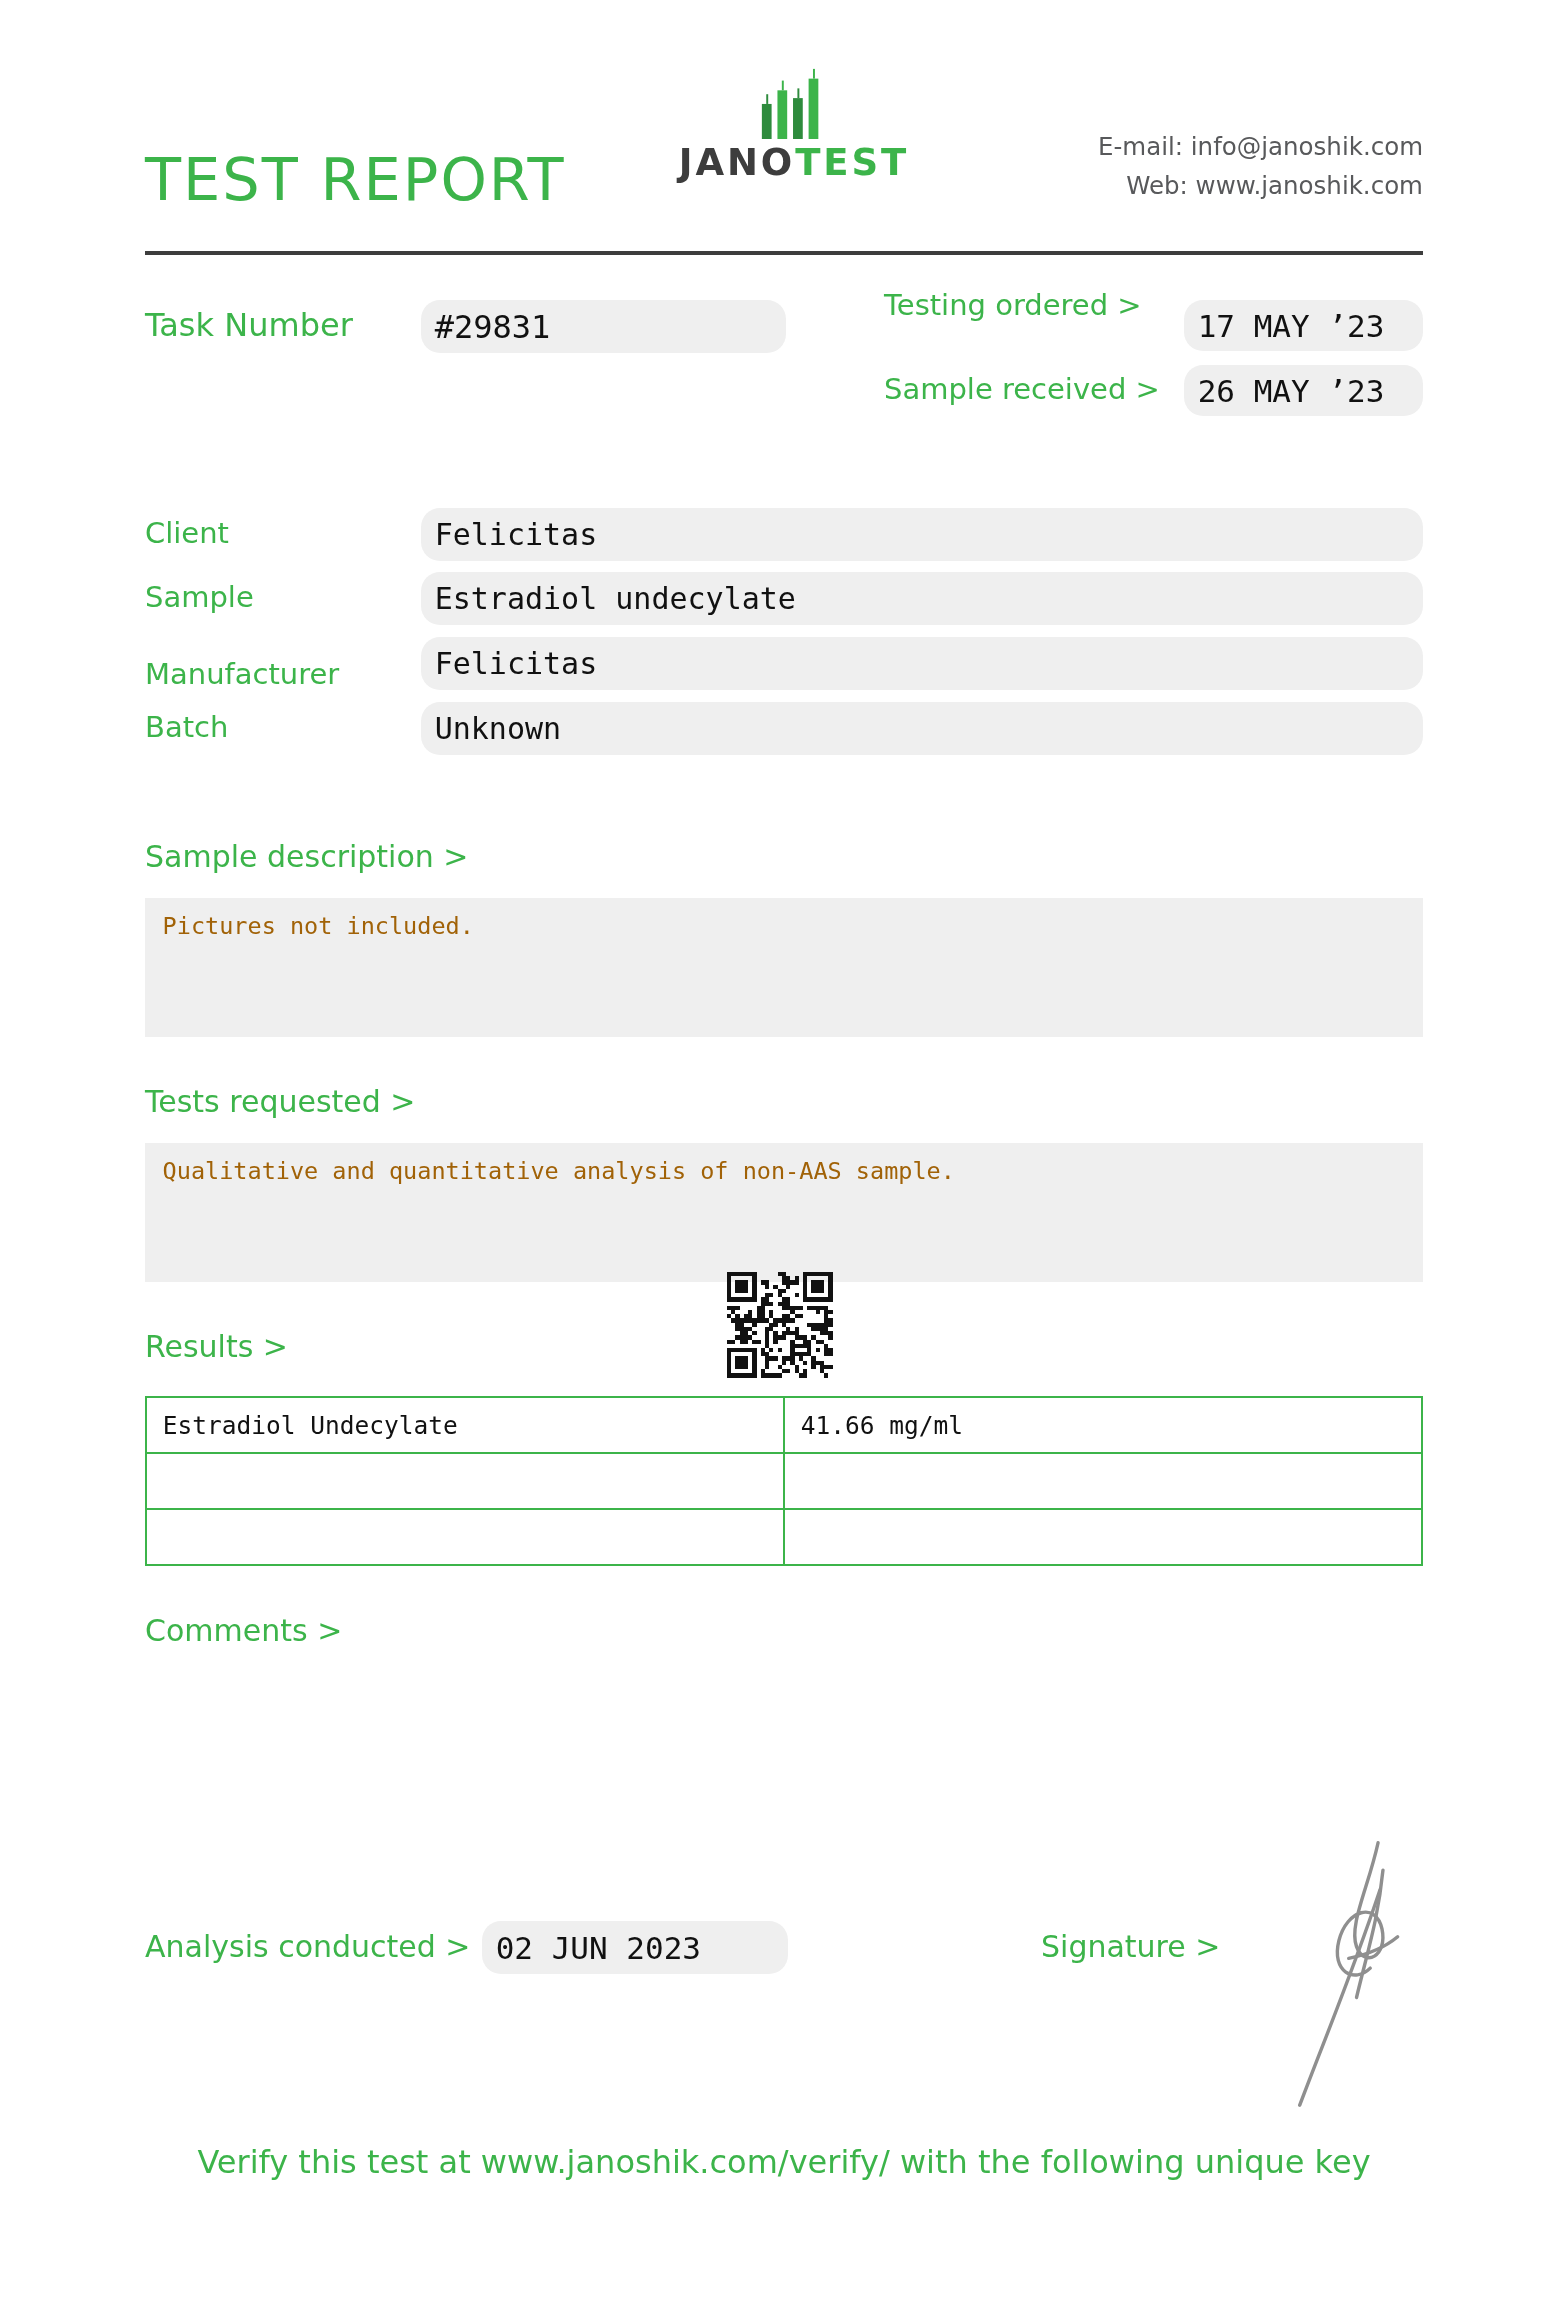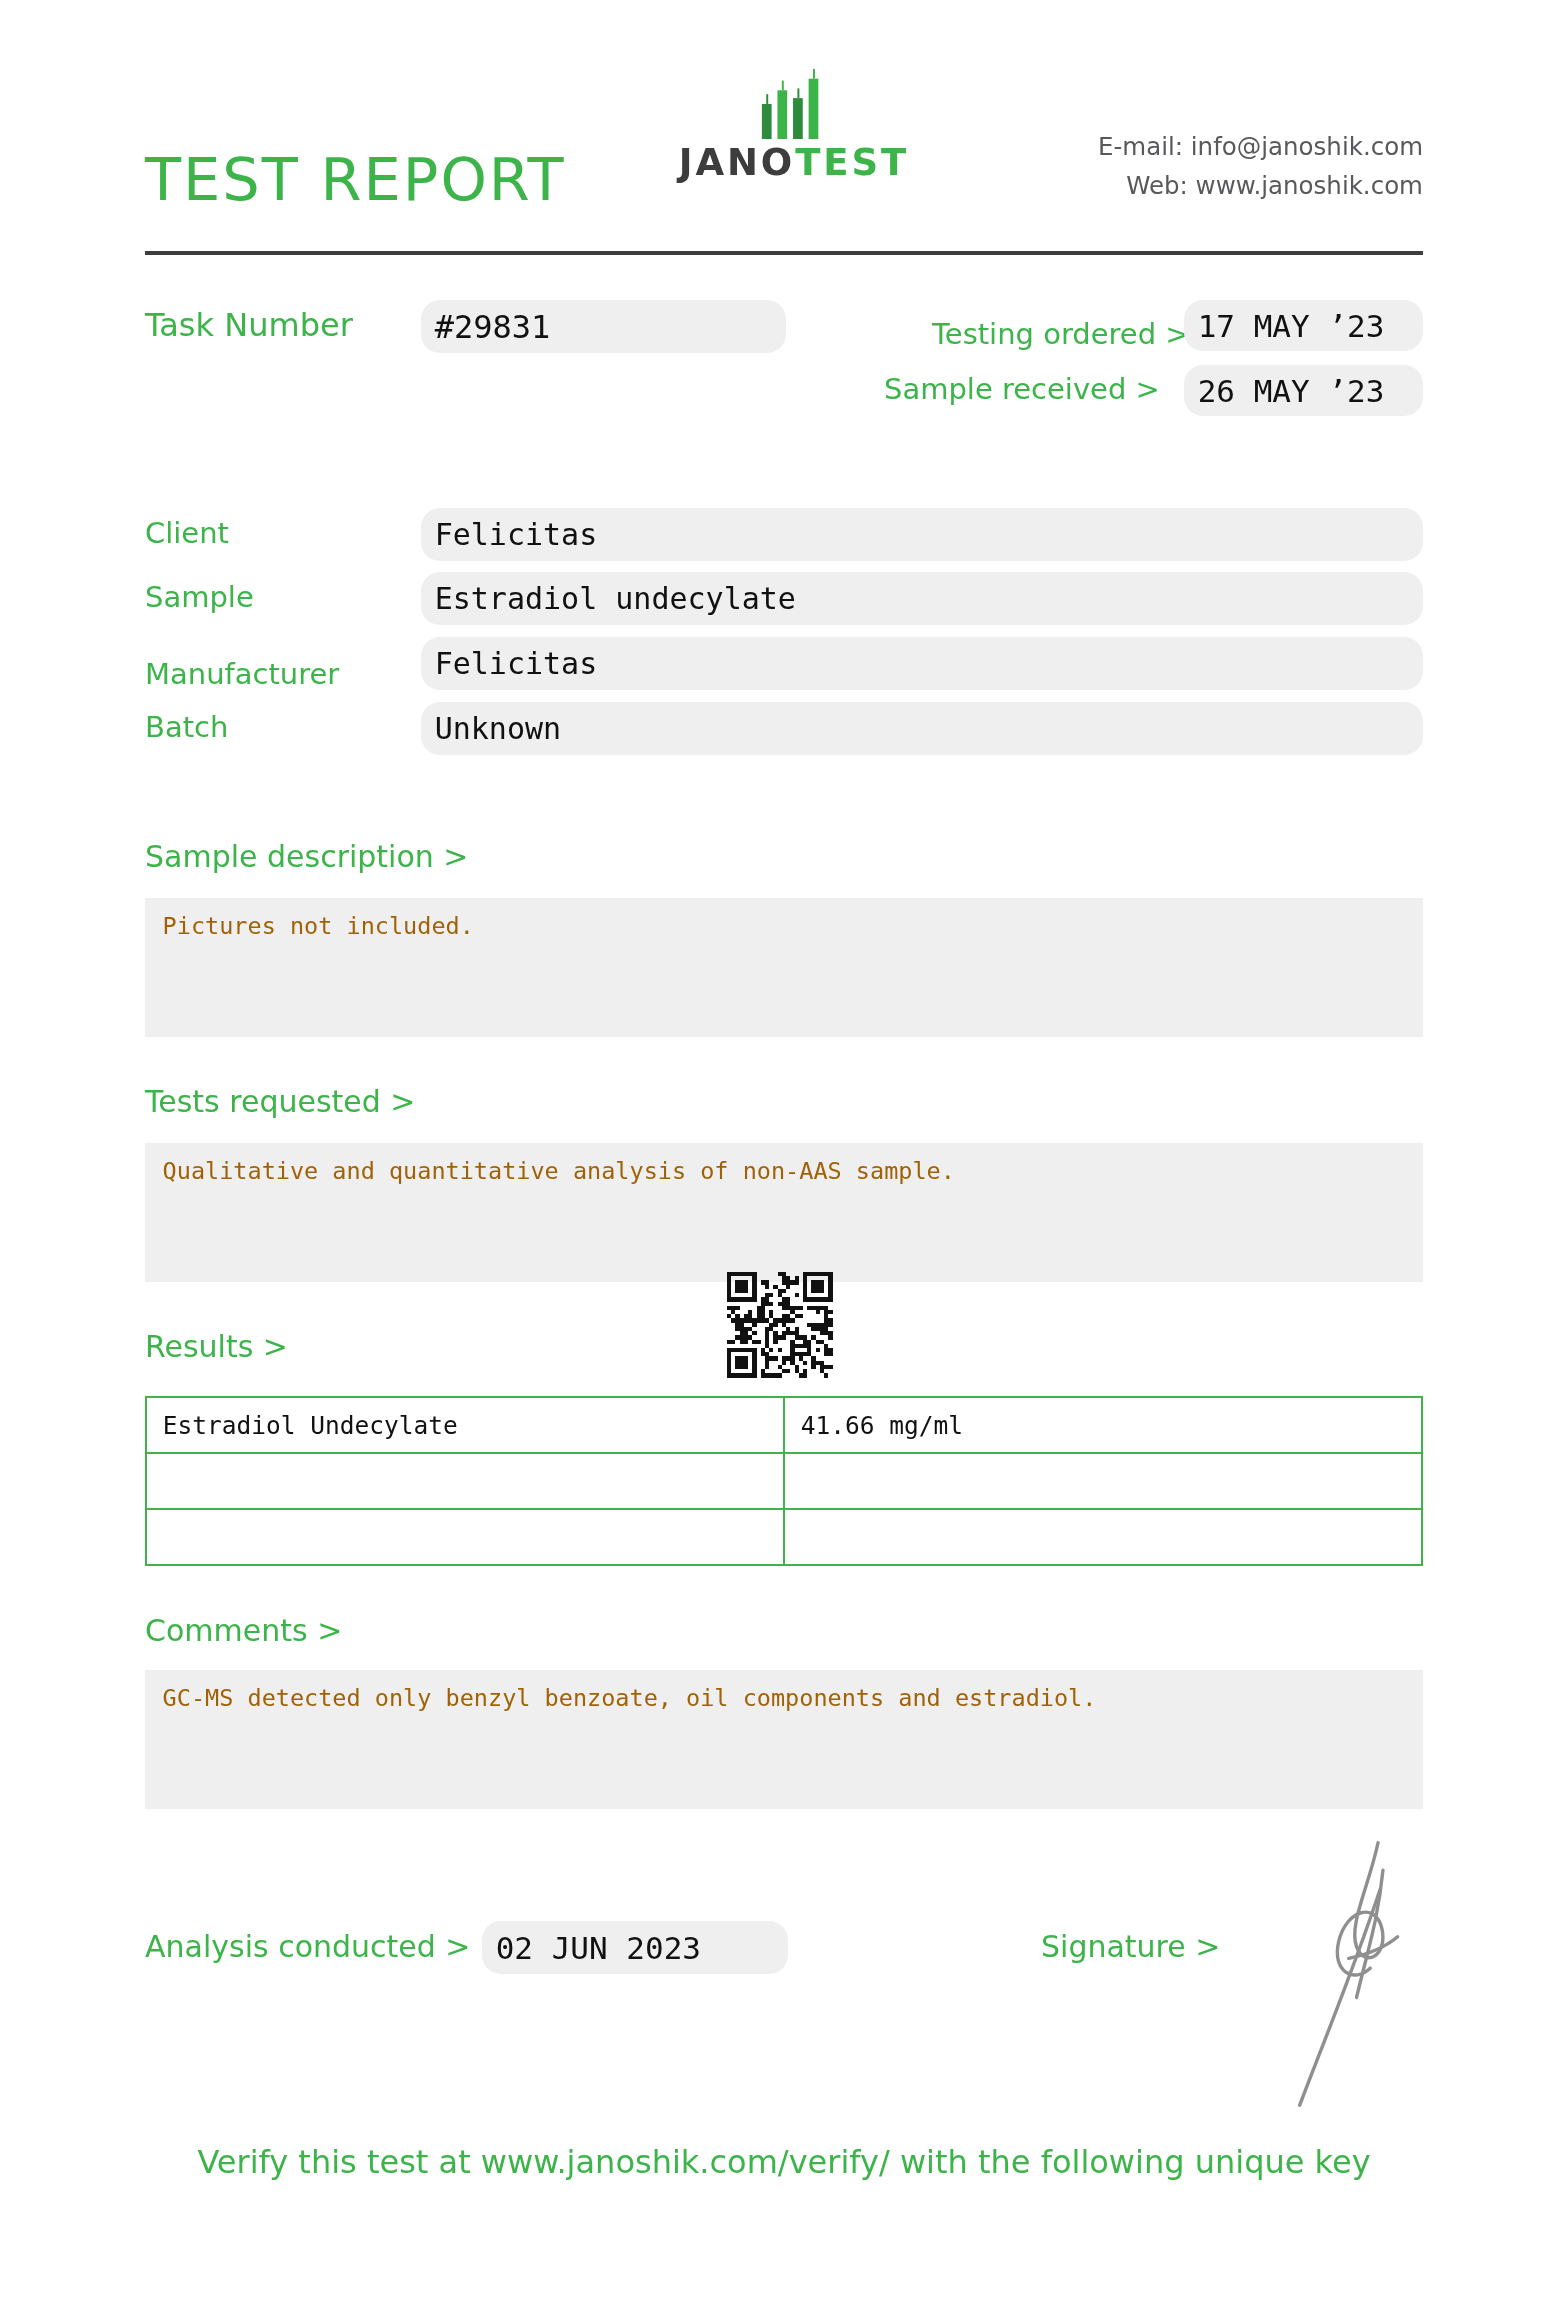--- a/index.html
+++ b/index.html
@@ -112,21 +112,21 @@
   <div class="abs contact">
     <div>E-mail: info@janoshik.com</div>
     <div>Web: www.janoshik.com</div>
   </div>
 
   <div class="abs rule"></div>
 
   <div class="abs label-lg" style="left:145px; top:306px;">Task Number</div>
   <div class="abs value-box" style="left:421px; top:300px; width:365px; height:53px; font-size:32px;">#29831</div>
 
-  <div class="abs label-md" style="left:884px; top:317px;margin-left:48px;">Testing ordered  &gt;</div>
+  <div class="abs label-md" style="left:884px; top:288px;">Testing ordered  &gt;</div>
   <div class="abs value-box" style="left:1184px; top:300px; width:239px; height:51px; font-size:31px;">17 MAY ’23</div>
 
   <div class="abs label-md" style="left:884px; top:372px;">Sample received &gt;</div>
   <div class="abs value-box" style="left:1184px; top:365px; width:239px; height:51px; font-size:31px;">26 MAY ’23</div>
 
   <div class="abs label-md" style="left:145px; top:516px;">Client</div>
   <div class="abs value-box" style="left:421px; top:508px; width:1002px; height:53px; font-size:30px;">Felicitas</div>
 
   <div class="abs label-md" style="left:145px; top:580px;">Sample</div>
   <div class="abs value-box" style="left:421px; top:572px; width:1002px; height:53px; font-size:30px;">Estradiol undecylate</div>
@@ -463,21 +463,20 @@
       <td></td>
     </tr>
     <tr>
       <td></td>
       <td></td>
     </tr>
   </tbody>
     </table>
 
   <div class="abs section-heading" style="left:145px; top:1613px;">Comments &gt;</div>
-  <div class="abs text-box" style="top:1670px;">GC-MS detected only benzyl benzoate, oil components and estradiol.</div>
 
   <div class="abs section-heading" style="left:145px; top:1929px;">Analysis conducted &gt;</div>
   <div class="abs value-box" style="left:482px; top:1921px; width:306px; height:53px; font-size:31px;">02 JUN 2023</div>
 
   <div class="abs section-heading" style="left:1041px; top:1929px;">Signature &gt;</div>
 
   <div class="abs signature">
     <svg width="206" height="284" viewBox="0 0 210 290">
       <g fill="none" stroke="#8f8f8f" stroke-width="3.5" stroke-linecap="round">
         <path d="M150 12 C 140 58, 120 96, 128 118 C 136 140, 160 128, 154 100 C 148 72, 118 80, 110 112 C 102 144, 126 156, 142 140"></path>

